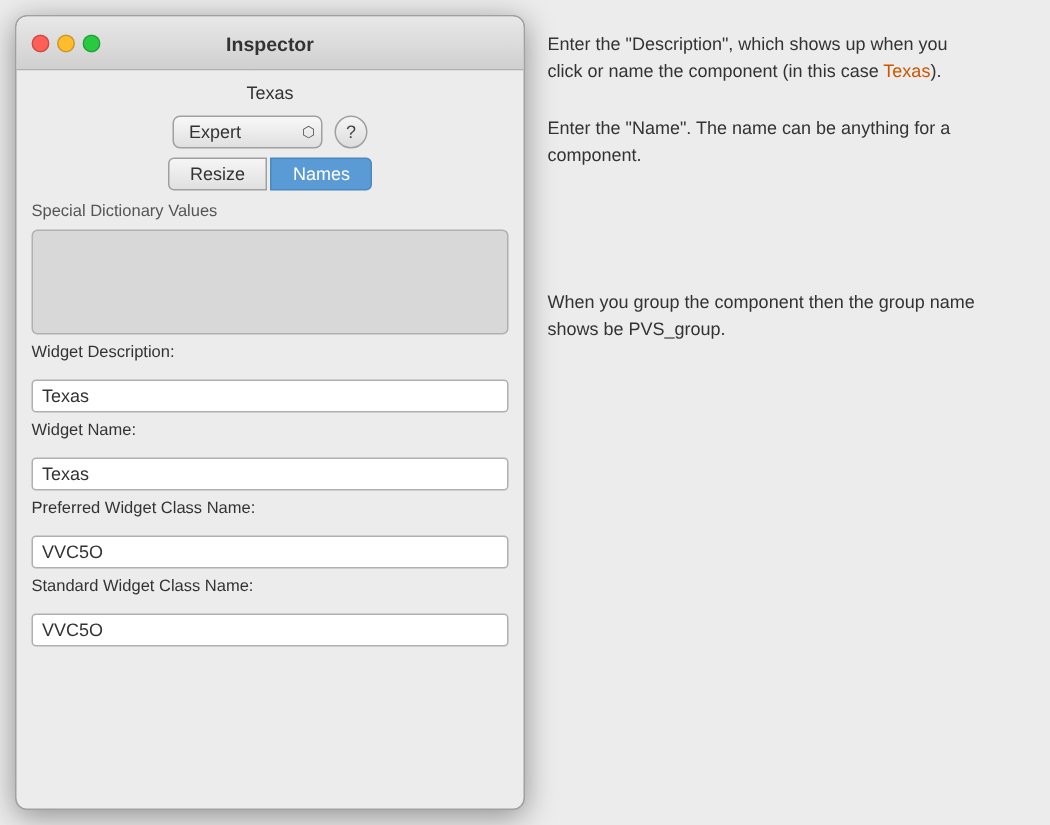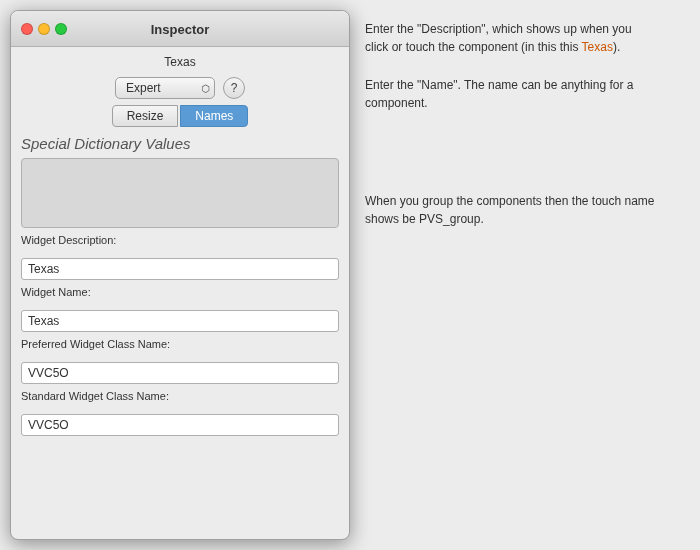--- a/index.html
+++ b/index.html
@@ -163,24 +163,23 @@
     }
 
     .tab-btn.active {
       background: #5b9bd5;
       color: white;
       border-color: #4a88c0;
       text-align: center;
     }
 
     .section-label {
-      font-size: 15px;
+      font-size: 11px;
       color: #555;
       margin-top: 2px;
-      font-style: italic;
     }
 
     .dict-area {
       background: #d8d8d8;
       border: 1px solid #b0b0b0;
       border-radius: 4px;
       height: 70px;
       flex-shrink: 0;
     }
 
@@ -286,28 +285,28 @@
         <input class="form-input" type="text" value="VVC5O" style="">
       </div>
 
     </div>
   </div>
 
   <div class="help-panel">
 
     <div class="help-block">
       <span>Enter the "Description", which shows up when you</span><br>
-      <span>click or touch the component (in this this</span>
+      <span>click or name the component (in this case</span>
       <span class="highlight">Texas</span><span>).</span>
     </div>
 
     <div class="help-block">
       <span>Enter the "Name". The name can be anything for a component.</span>
     </div>
 
     <div class="help-block" style="margin-top: 60px;">
-      <span>When you group the components then the touch name</span><br>
+      <span>When you group the component then the group name</span><br>
       <span>shows be PVS_group.</span>
     </div>
 
   </div>
 
 </div>
 
 </body></html>

